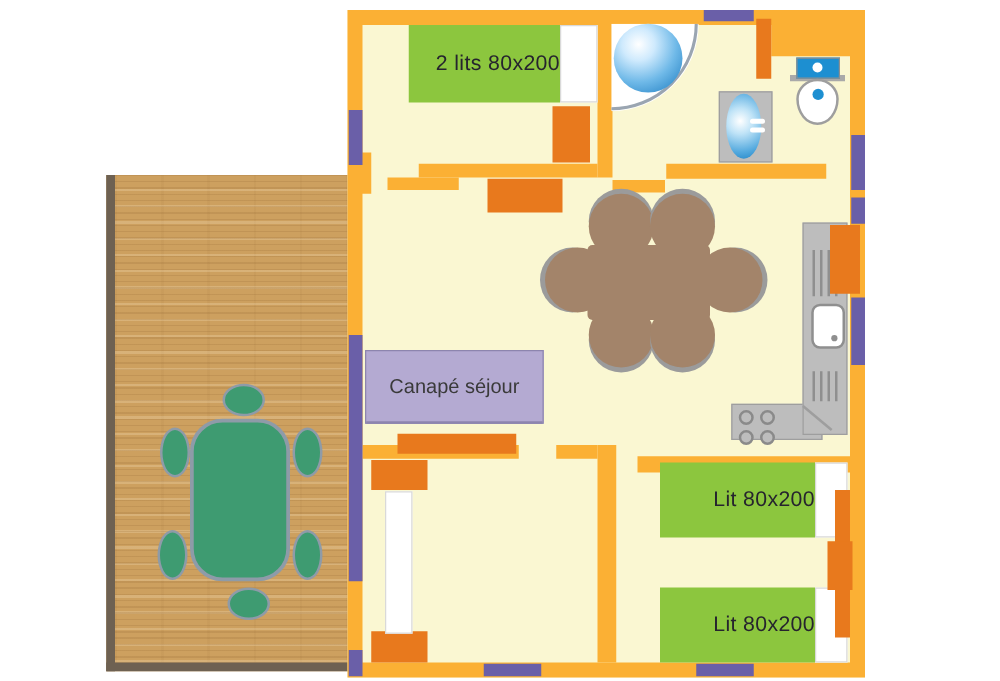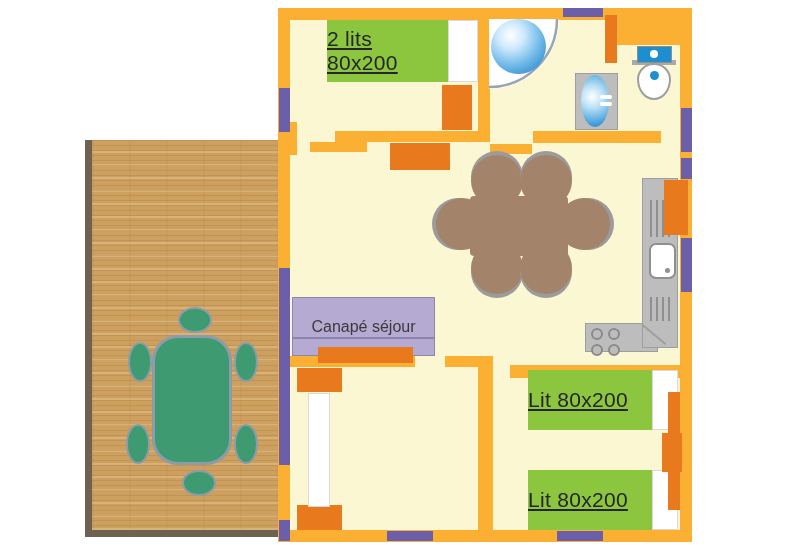--- a/index.html
+++ b/index.html
@@ -15,22 +15,22 @@
   .wall{background:var(--wall);}
   .dark{background:var(--furniture-orange);}
   .win{background:var(--window);}
   .deck{background-color:var(--wood-deck);
     background-image:
       repeating-linear-gradient(180deg, rgba(121,77,30,.14) 0 1px, transparent 1px 5px),
       repeating-linear-gradient(180deg, transparent 0 11px, rgba(255,240,210,.22) 11px 13px),
       repeating-linear-gradient(90deg, rgba(121,77,30,.05) 0 2px, transparent 2px 37px);
     border-left:7px solid var(--deck-border); border-bottom:7px solid var(--deck-border);}
   .house{background:var(--floor);border:12px solid var(--wall);}
-  .bed{display:flex;align-items:center;justify-content:flex-start;
-       font-size:21px;color:#26242e;letter-spacing:.3px;text-decoration:underline;}
+  .bed{display:flex;align-items:center;justify-content:flex-end;
+       font-size:17px;color:#26242e;letter-spacing:.3px;}
   .bed-green{background:var(--bed-green);}
   .bed-magenta{background:var(--bed-magenta);}
   .pillow{background:#fff;border:1px solid #d9d9d9;}
   .sofa{background:var(--sofa-lavender);border:1.5px solid #8d85ae;
         display:flex;align-items:center;justify-content:center;
         font-size:16px;color:#3a3a3a;}
   .sofa-line{background:#8d85ae;}
   .chair{background:var(--table-brown);border-radius:50%;}
   .arc-top{box-shadow:0 -4px 0 0 #9b9b9b;}
   .arc-bottom{box-shadow:0 4px 0 0 #9b9b9b;}
@@ -94,21 +94,21 @@
   <div class="abs dark" style="left:390px;top:143px;width:60px;height:27px;"></div>
 
   <div class="abs chair arc-top" style="left:471px;top:155px;width:52px;height:52px;"></div>
   <div class="abs chair arc-top" style="left:520px;top:155px;width:52px;height:52px;"></div>
   <div class="abs chair arc-left" style="left:436px;top:198px;width:52px;height:52px;"></div>
   <div class="abs chair arc-right" style="left:558px;top:198px;width:52px;height:52px;"></div>
   <div class="abs chair arc-bottom" style="left:471px;top:242px;width:52px;height:52px;"></div>
   <div class="abs chair arc-bottom" style="left:520px;top:242px;width:52px;height:52px;"></div>
   <div class="abs dtable" style="left:470px;top:196px;width:98px;height:60px;"></div>
 
-  <div class="abs sofa" style="left:292px;top:297px;width:143px;height:59px;">
+  <div class="abs sofa" style="left:292px;top:280px;width:143px;height:59px;">
     <span>Canapé séjour</span>
   </div>
   <div class="abs sofa-line" style="left:293px;top:337px;width:141px;height:2px;"></div>
   <div class="abs dark" style="left:318px;top:347px;width:95px;height:16px;"></div>
 
   <div class="abs counter" style="left:585px;top:323px;width:73px;height:29px;"></div>
   <div class="abs counter" style="left:642px;top:178px;width:36px;height:170px;"></div>
   <div class="abs seam" style="left:643px;top:324px;width:30px;transform:rotate(40deg);"></div>
   <div class="abs groove" style="left:650px;top:200px;height:37px;"></div>
   <div class="abs groove" style="left:656px;top:200px;height:37px;"></div>

